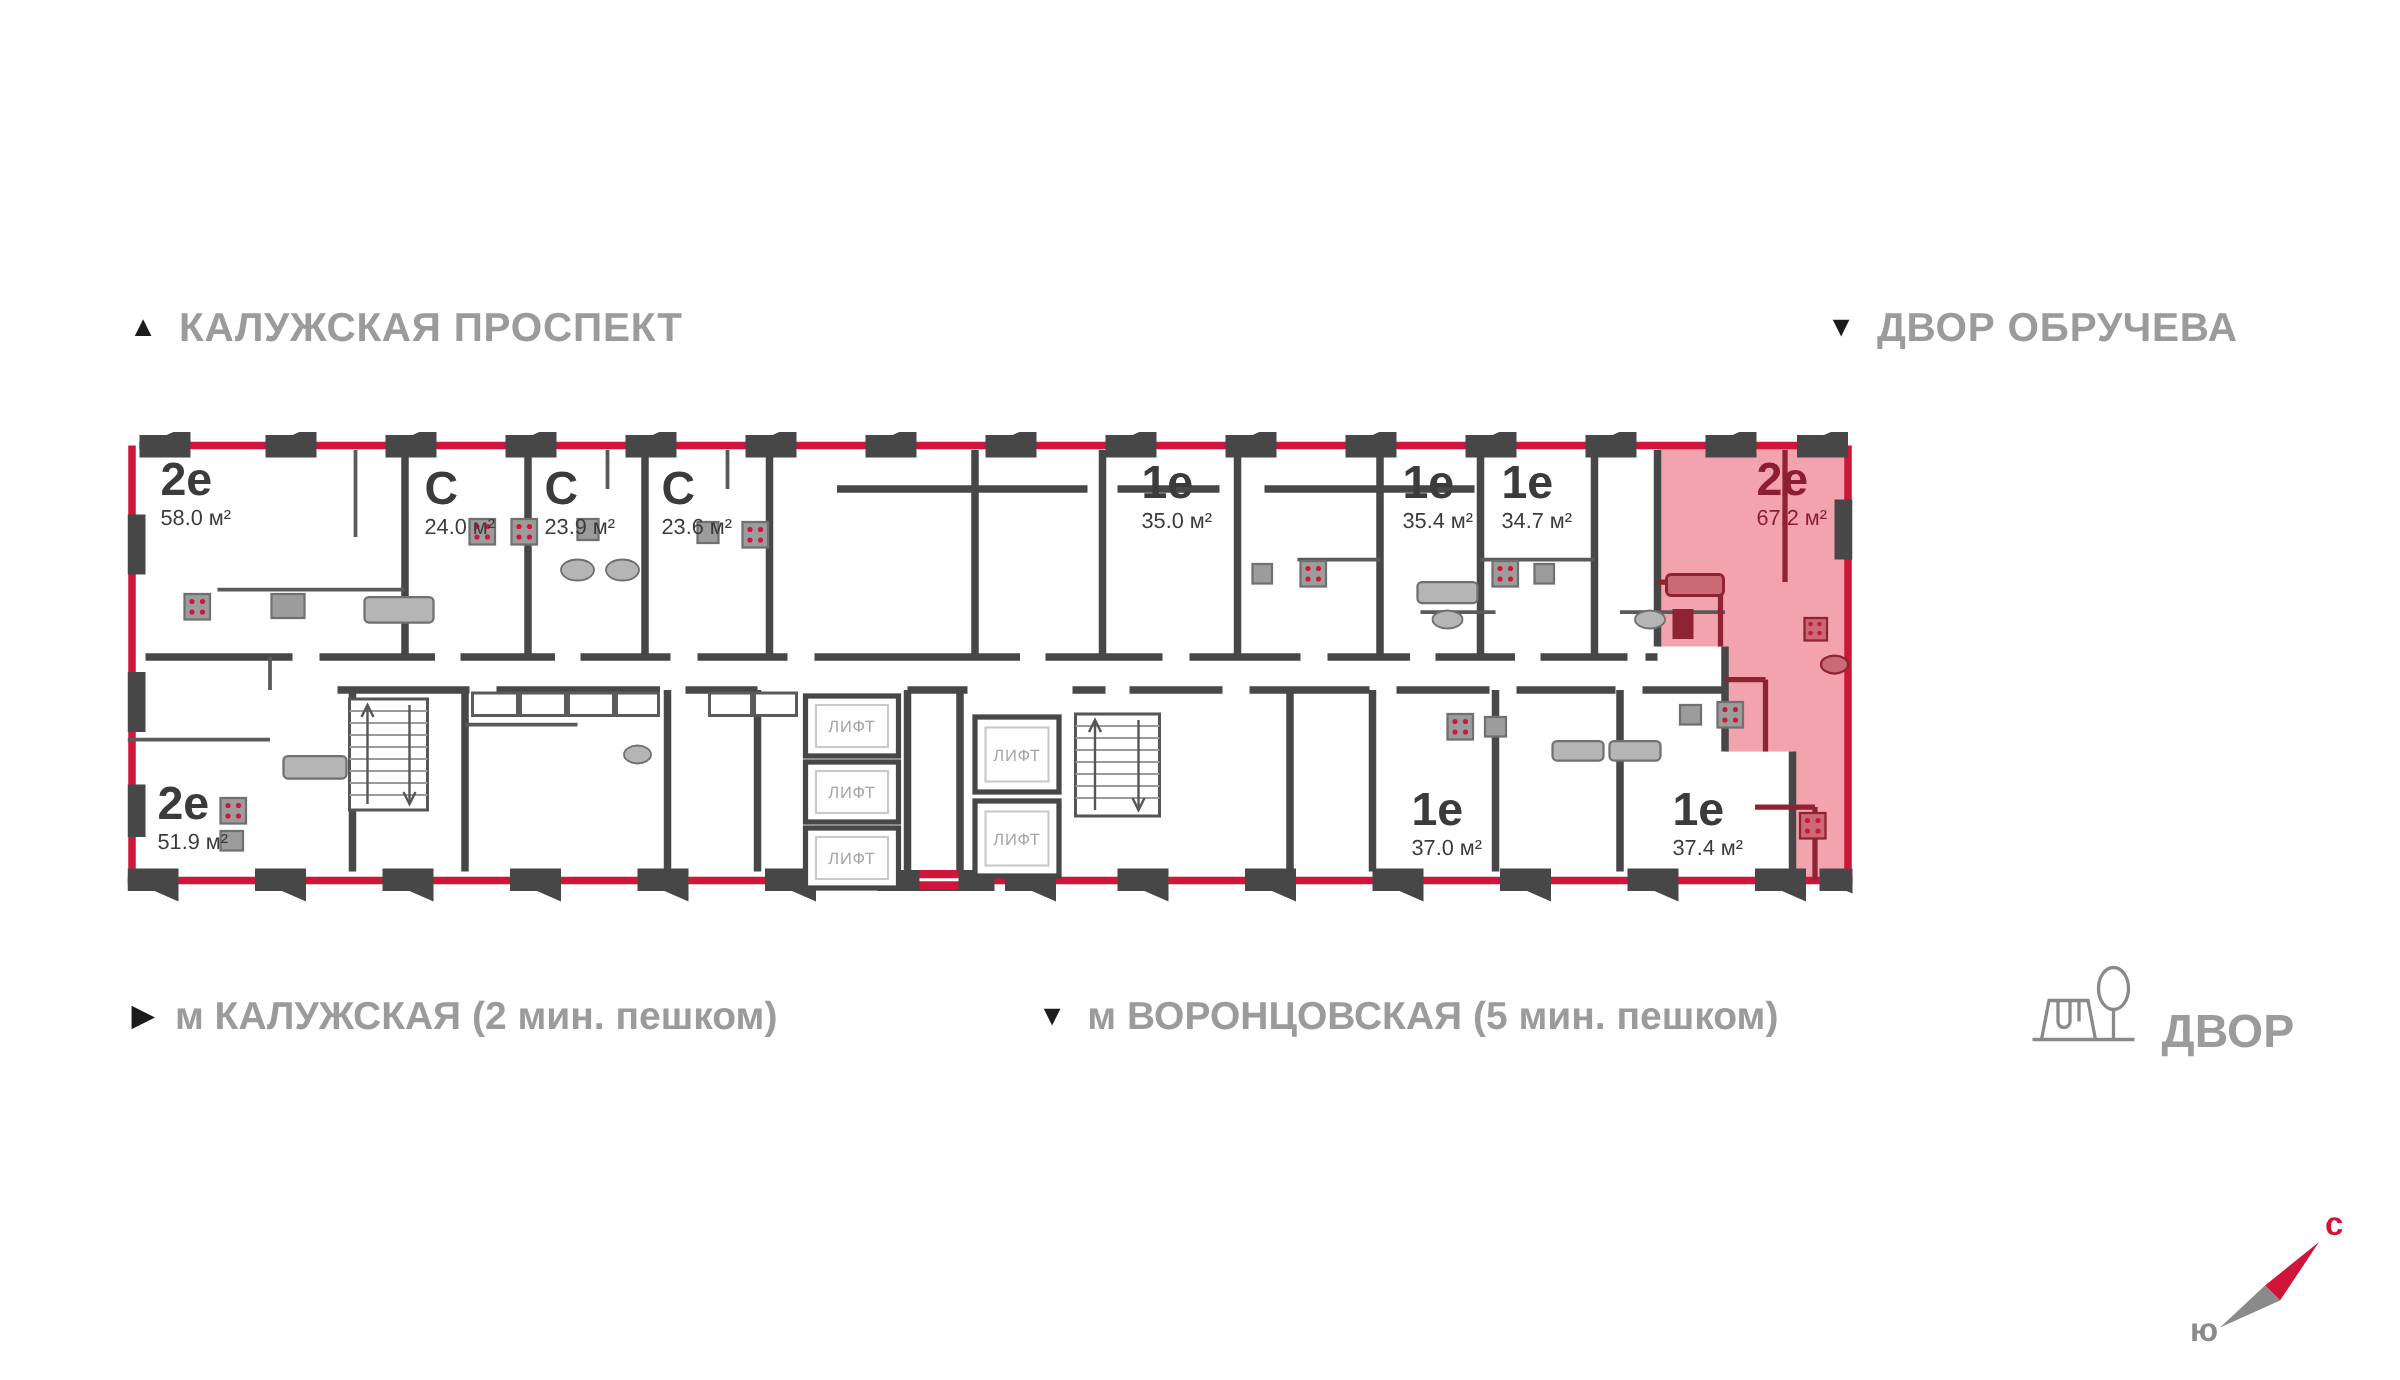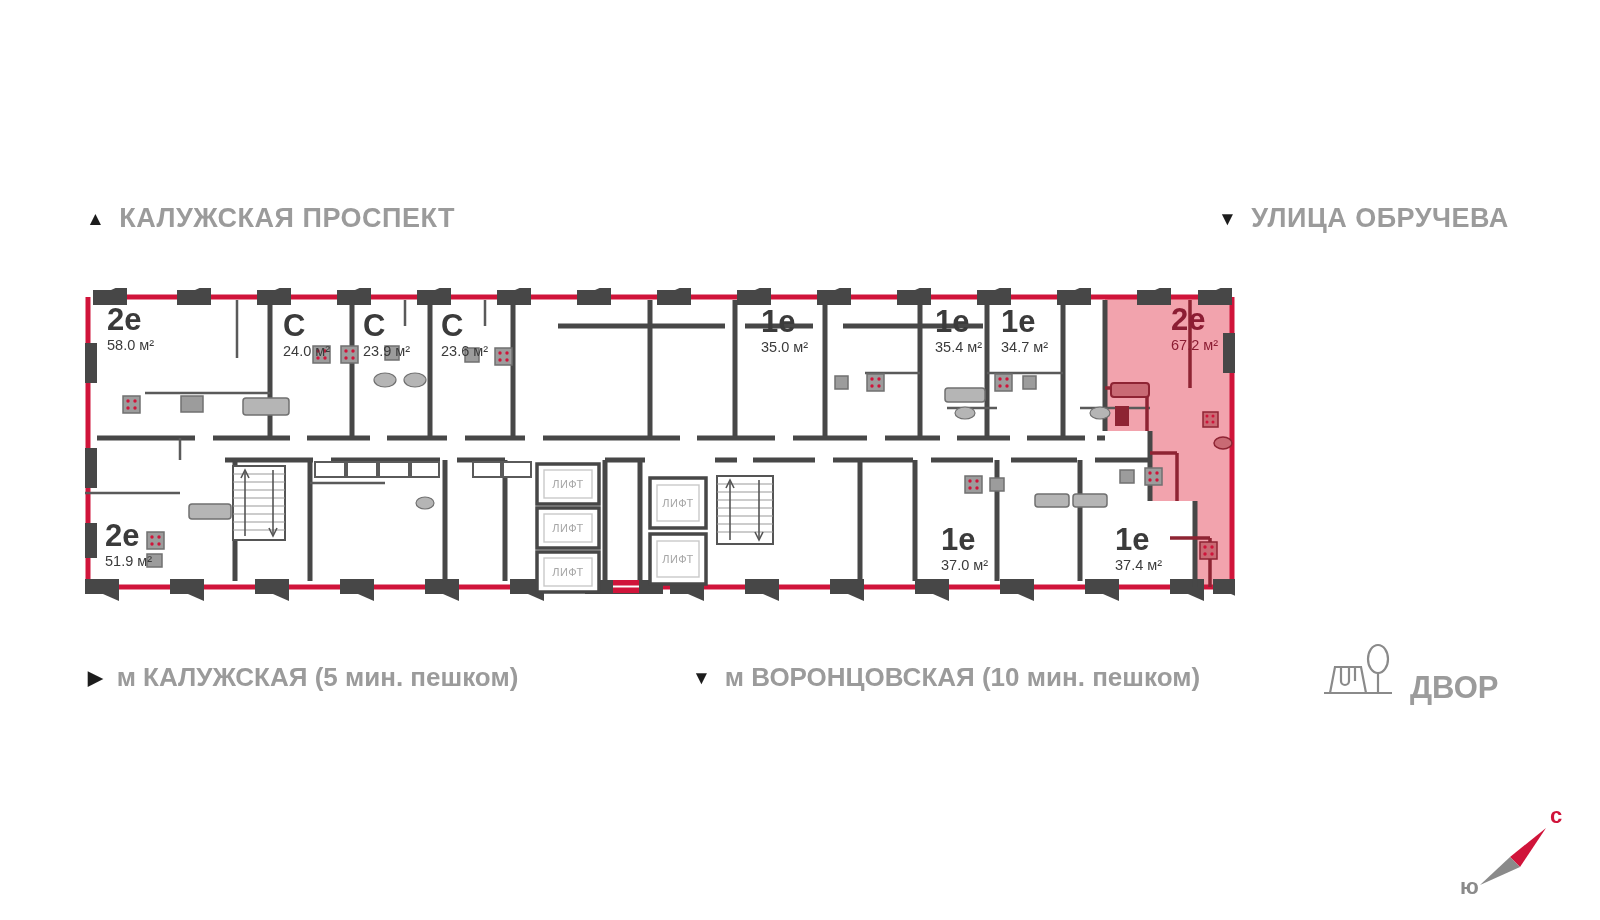--- a/index.html
+++ b/index.html
@@ -32,21 +32,21 @@
 </style>
 </head>
 <body>
 
 <div class="street-label" style="left:86px;top:203px;">
   <span class="tri">▲</span>
   <span>КАЛУЖСКАЯ ПРОСПЕКТ</span>
 </div>
 <div class="street-label" style="left:1218px;top:203px;">
   <span class="tri">▼</span>
-  <span>УЛИЦА ОБРУЧЕВА</span>
+  <span>ДВОР ОБРУЧЕВА</span>
 </div>
 
 <div id="plan-wrap">
 <svg width="1150" height="314" viewBox="0 0 1150 314">
   <defs>
     <g id="pier-top">
           <rect x="0" y="0" width="34" height="15"></rect>
           <path d="M18,0 L34,-7 L34,0 Z"></path>
         </g>
     <g id="pier-bot">
@@ -332,28 +332,28 @@
   </g>
   <g>
     <text class="apt-type" x="1030" y="262">1е</text>
     <text class="apt-area" x="1030" y="282">37.4 м²</text>
   </g>
 </svg>
 </div>
 
 <div class="metro-label" style="left:88px;top:662px;">
   <span class="tri">▶</span>
-  <span>м КАЛУЖСКАЯ (5 мин. пешком)</span>
+  <span>м КАЛУЖСКАЯ (2 мин. пешком)</span>
 </div>
 <div class="metro-label" style="left:692px;top:662px;">
   <span class="tri">▼</span>
-  <span>м ВОРОНЦОВСКАЯ  (10 мин. пешком)</span>
-</div>
-
-<div class="yard" style="left:1322px;top:641px;">
+  <span>м ВОРОНЦОВСКАЯ  (5 мин. пешком)</span>
+</div>
+
+<div class="yard" style="left:1353px;top:641px;">
   <svg width="72" height="62" viewBox="0 0 72 62">
     <g fill="none" stroke="#8a8a8a" stroke-width="2.2">
       <path d="M8,52 L13,26 H39 L44,52"></path>
       <path d="M19,26 V40 a4,4 0 0 0 8,0 V26"></path>
       <line x1="33" y1="26" x2="33" y2="40"></line>
       <ellipse cx="56" cy="18" rx="10" ry="14"></ellipse>
       <line x1="56" y1="32" x2="56" y2="52"></line>
       <line x1="2" y1="52" x2="70" y2="52"></line>
     </g>
   </svg>

